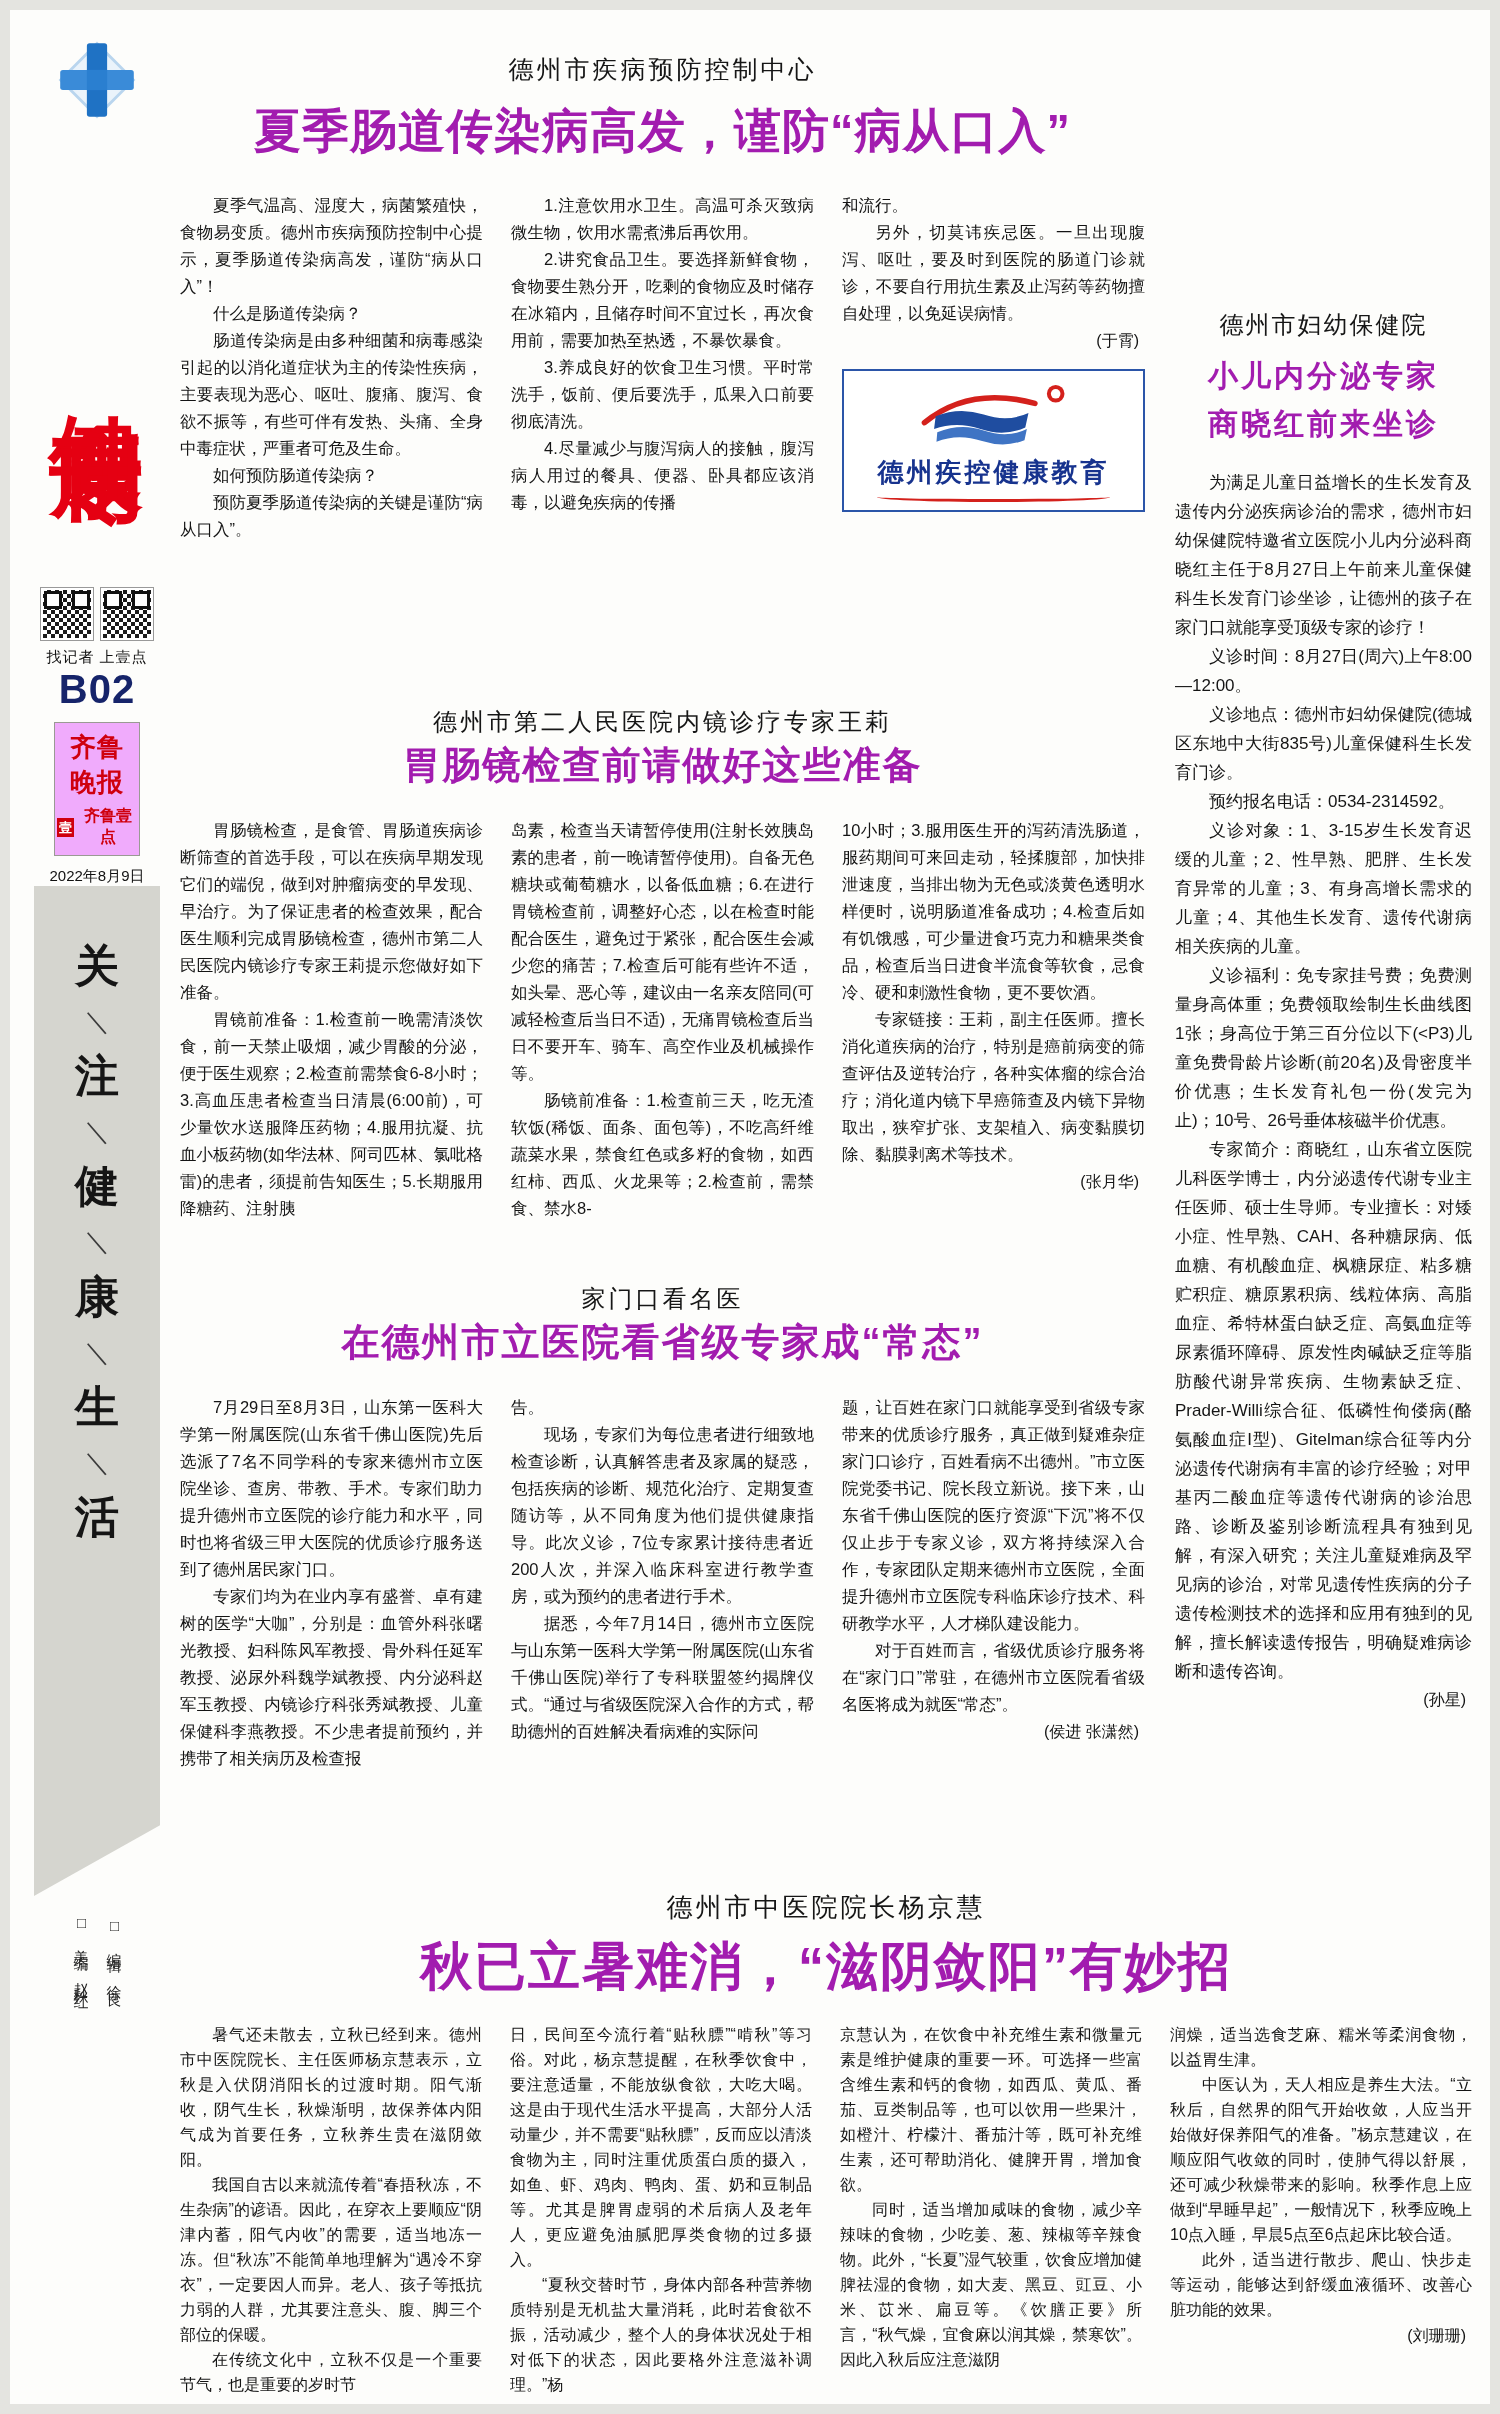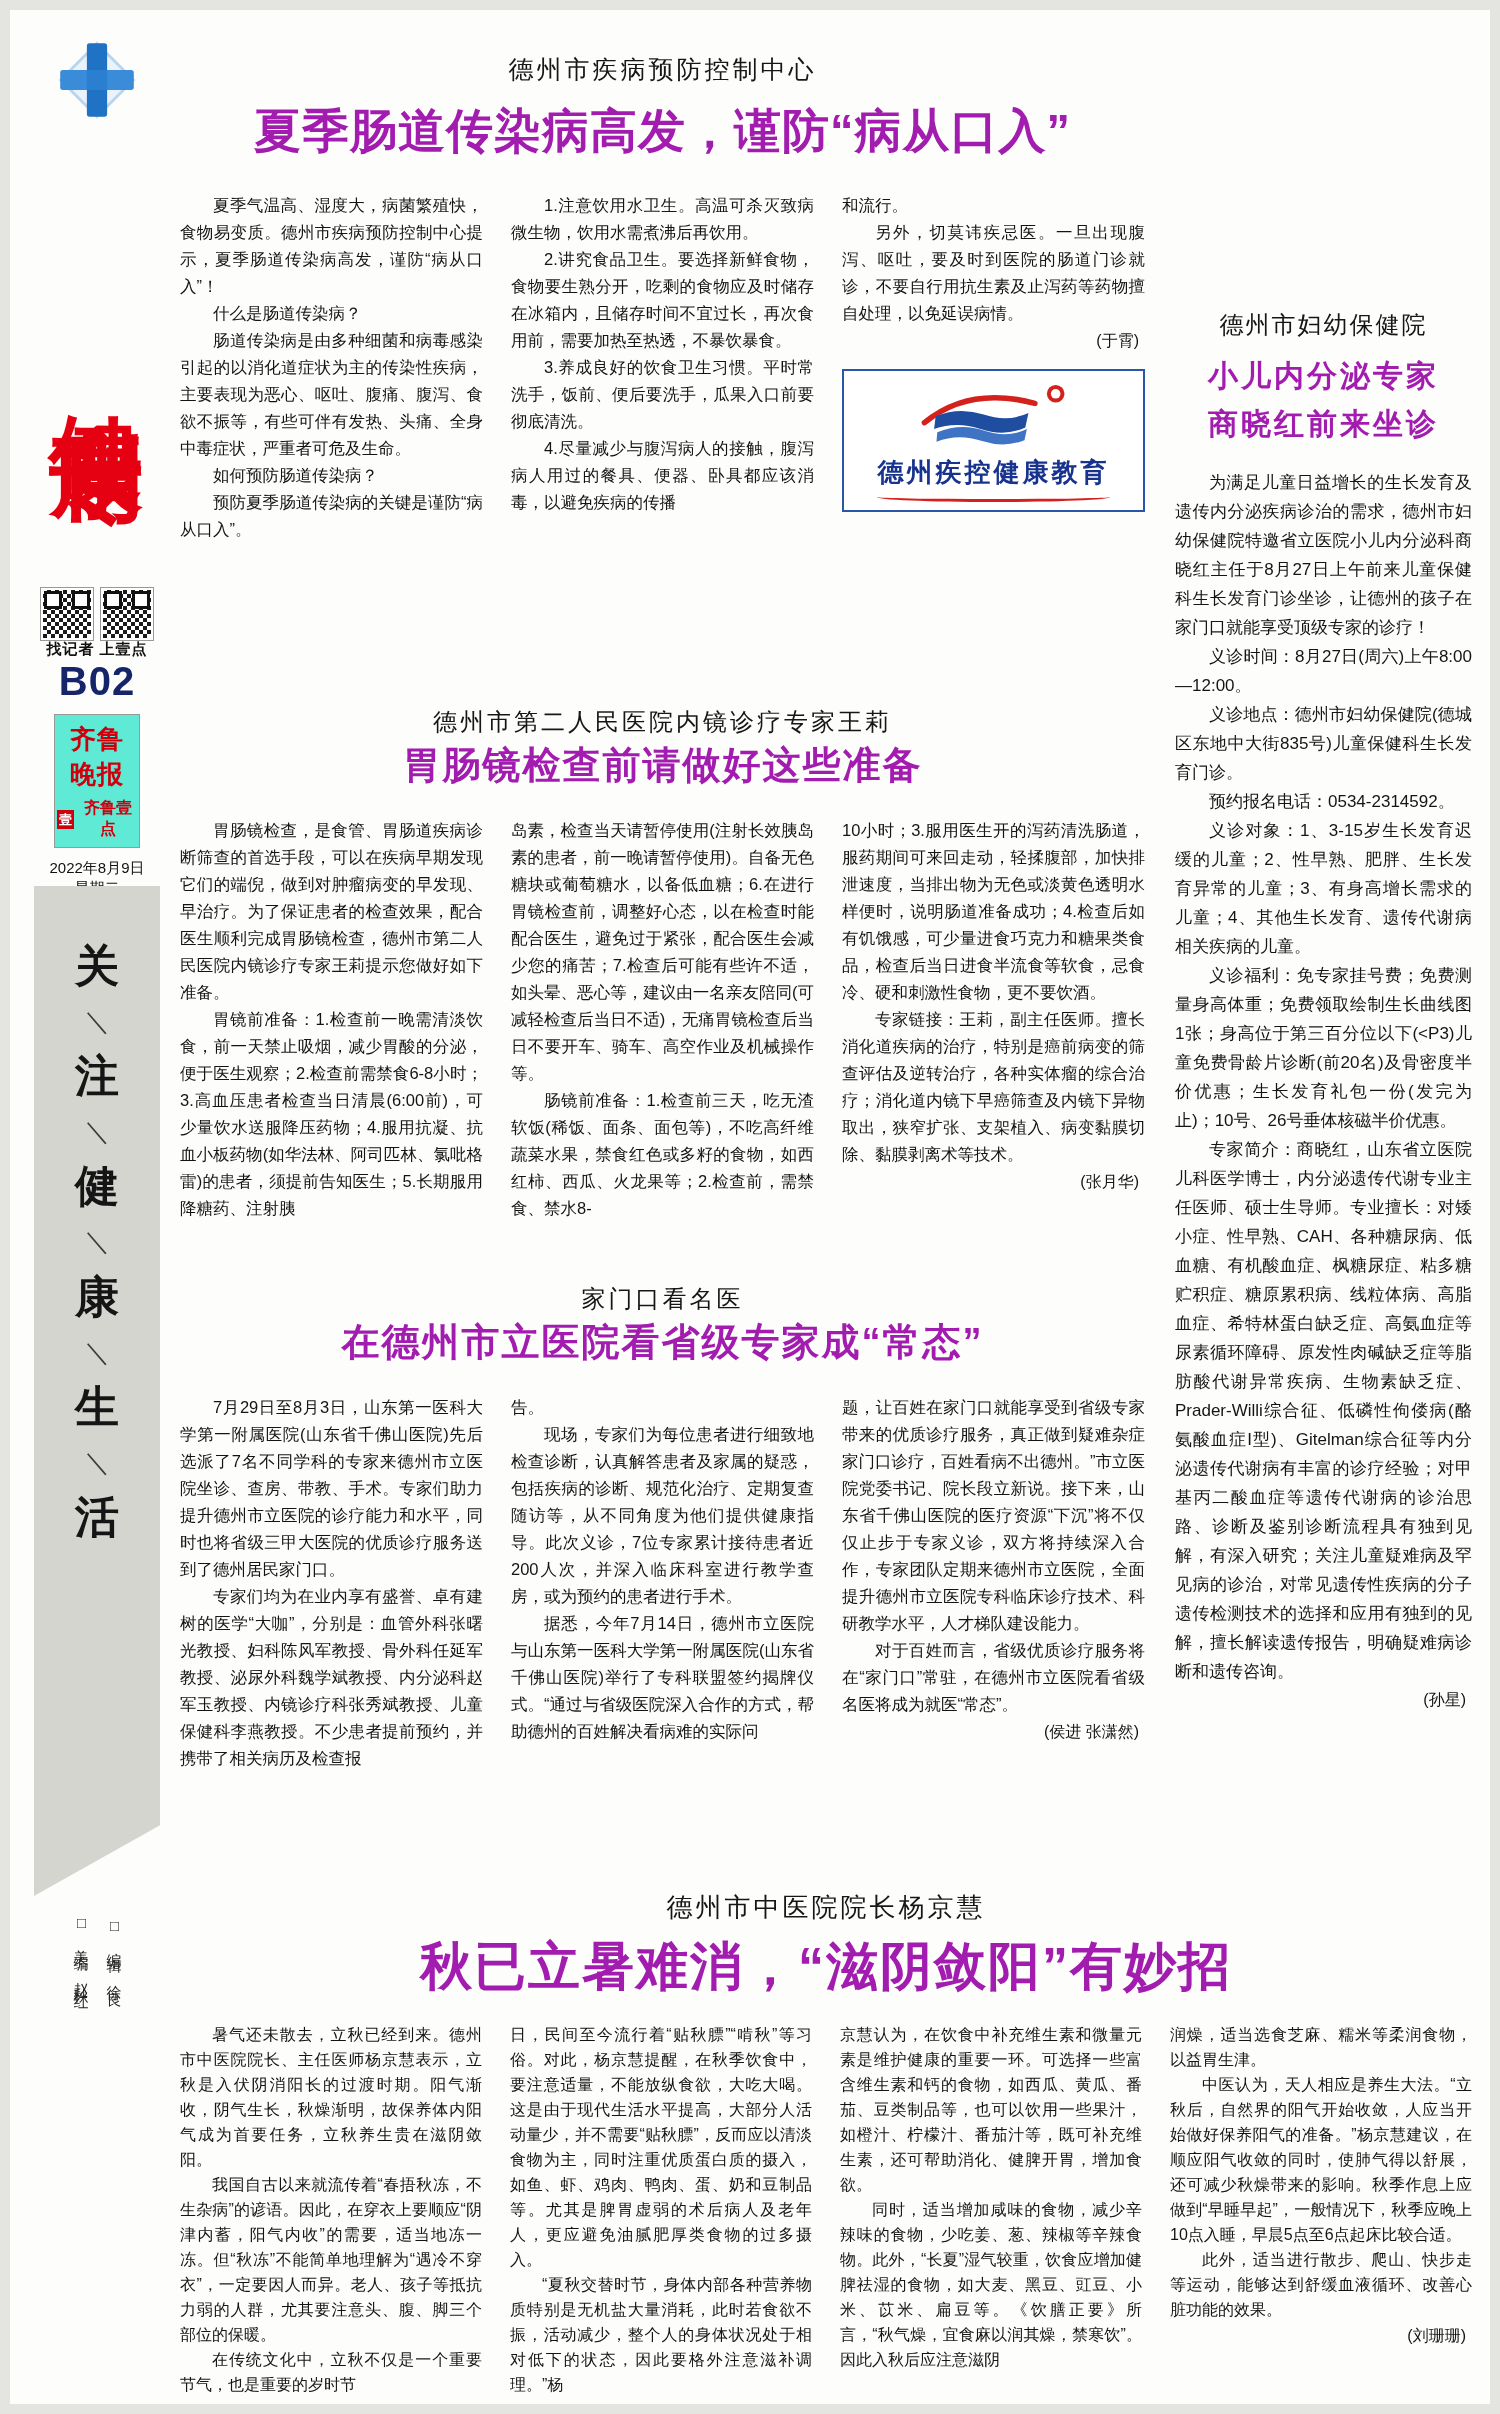--- a/index.html
+++ b/index.html
@@ -10,23 +10,23 @@
   
   .sidebar { position:absolute; left:24px; top:24px; width:126px; height:2356px; text-align:center; }
   .cross-wrap { width:92px; height:92px; margin:0 auto; }
   .masthead-v { writing-mode:vertical-rl; text-orientation:upright; font-size:94px; font-weight:900;
                 color:#e50012; line-height:1; height:440px; margin:6px auto 0; letter-spacing:6px; }
   .qr-row { margin-top:16px; display:flex; justify-content:center; gap:8px; }
   .qr { width:52px; height:52px; background:repeating-conic-gradient(#1a1a1a 0% 25%, #fff 0% 50%);
         background-size:8px 8px; border:2px solid #fff; outline:1px solid #999; position:relative; }
   .qr::before, .qr::after { content:""; position:absolute; width:12px; height:12px; border:3px solid #111; background:#fff; }
   .qr::before { top:1px; left:1px; } .qr::after { top:1px; right:1px; }
-  .qr-caption { font-size:15px; font-weight:700; letter-spacing:1px; }
+  .qr-caption { margin-top:8px; font-size:15px; font-weight:400; letter-spacing:1px; }
   .page-num { font-size:40px; font-weight:900; color:#16246a; letter-spacing:1px; }
-  .masthead-box { margin:10px 20px 0; border:1px solid #9a9a94; padding:7px 2px; background:#5eead4; }
+  .masthead-box { margin:10px 20px 0; border:1px solid #9a9a94; padding:7px 2px; background:#f0abfc; }
   .paper-name { font-family:"DejaVu Serif","Liberation Serif",serif; font-size:26px; font-weight:900; color:#cf000e; letter-spacing:1px; }
   .app-row { margin-top:6px; display:flex; align-items:center; justify-content:center; gap:5px; }
   .app-badge { display:inline-block; width:19px; height:19px; background:#cf000e; color:#fff; font-size:13px;
                line-height:19px; font-weight:700; }
   .app-name { font-size:16px; font-weight:700; color:#cf000e; }
   .date-block { margin-top:10px; font-size:15px; line-height:20px; font-weight:500; }
   .gray-strip { position:absolute; top:852px; left:0; width:100%; height:1010px; background:#d5d5cf;
                 clip-path:polygon(0 0,100% 0,100% 93%,0 100%); }
   .slogan { padding-top:58px; display:flex; flex-direction:column; align-items:center; gap:24px; }
   .slogan .sch { font-size:44px; font-weight:700; color:#151515; line-height:1; }

